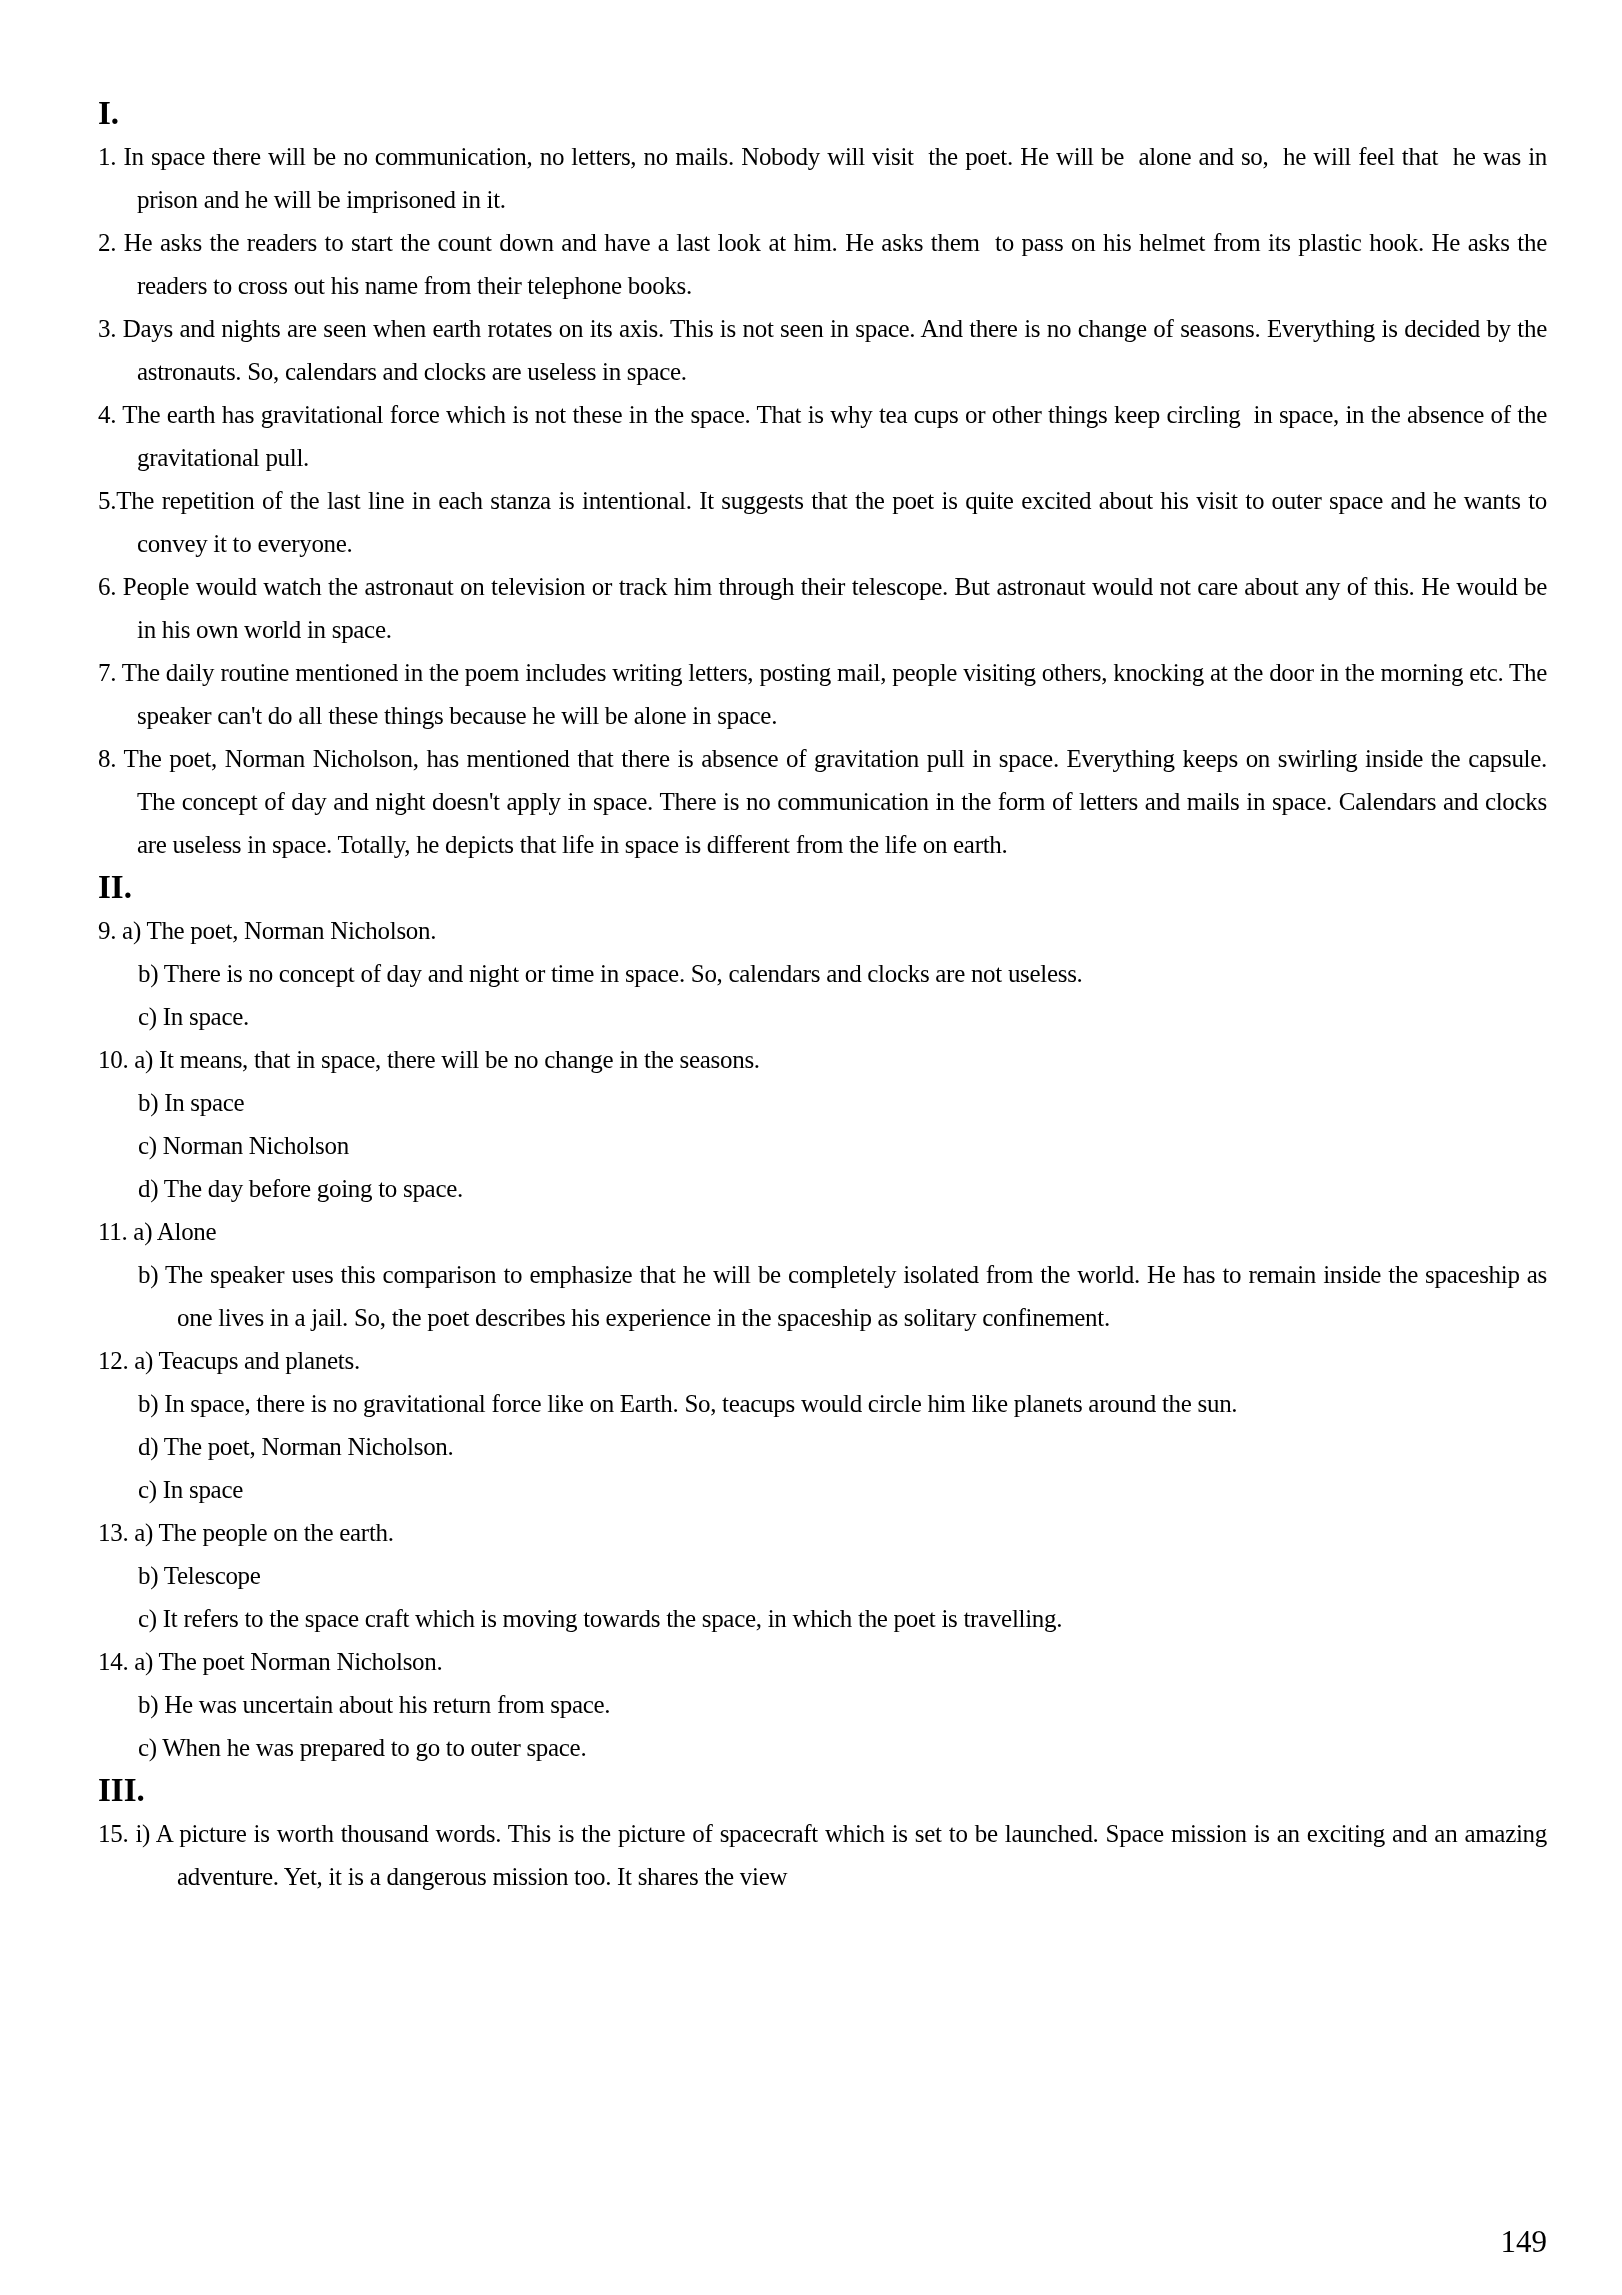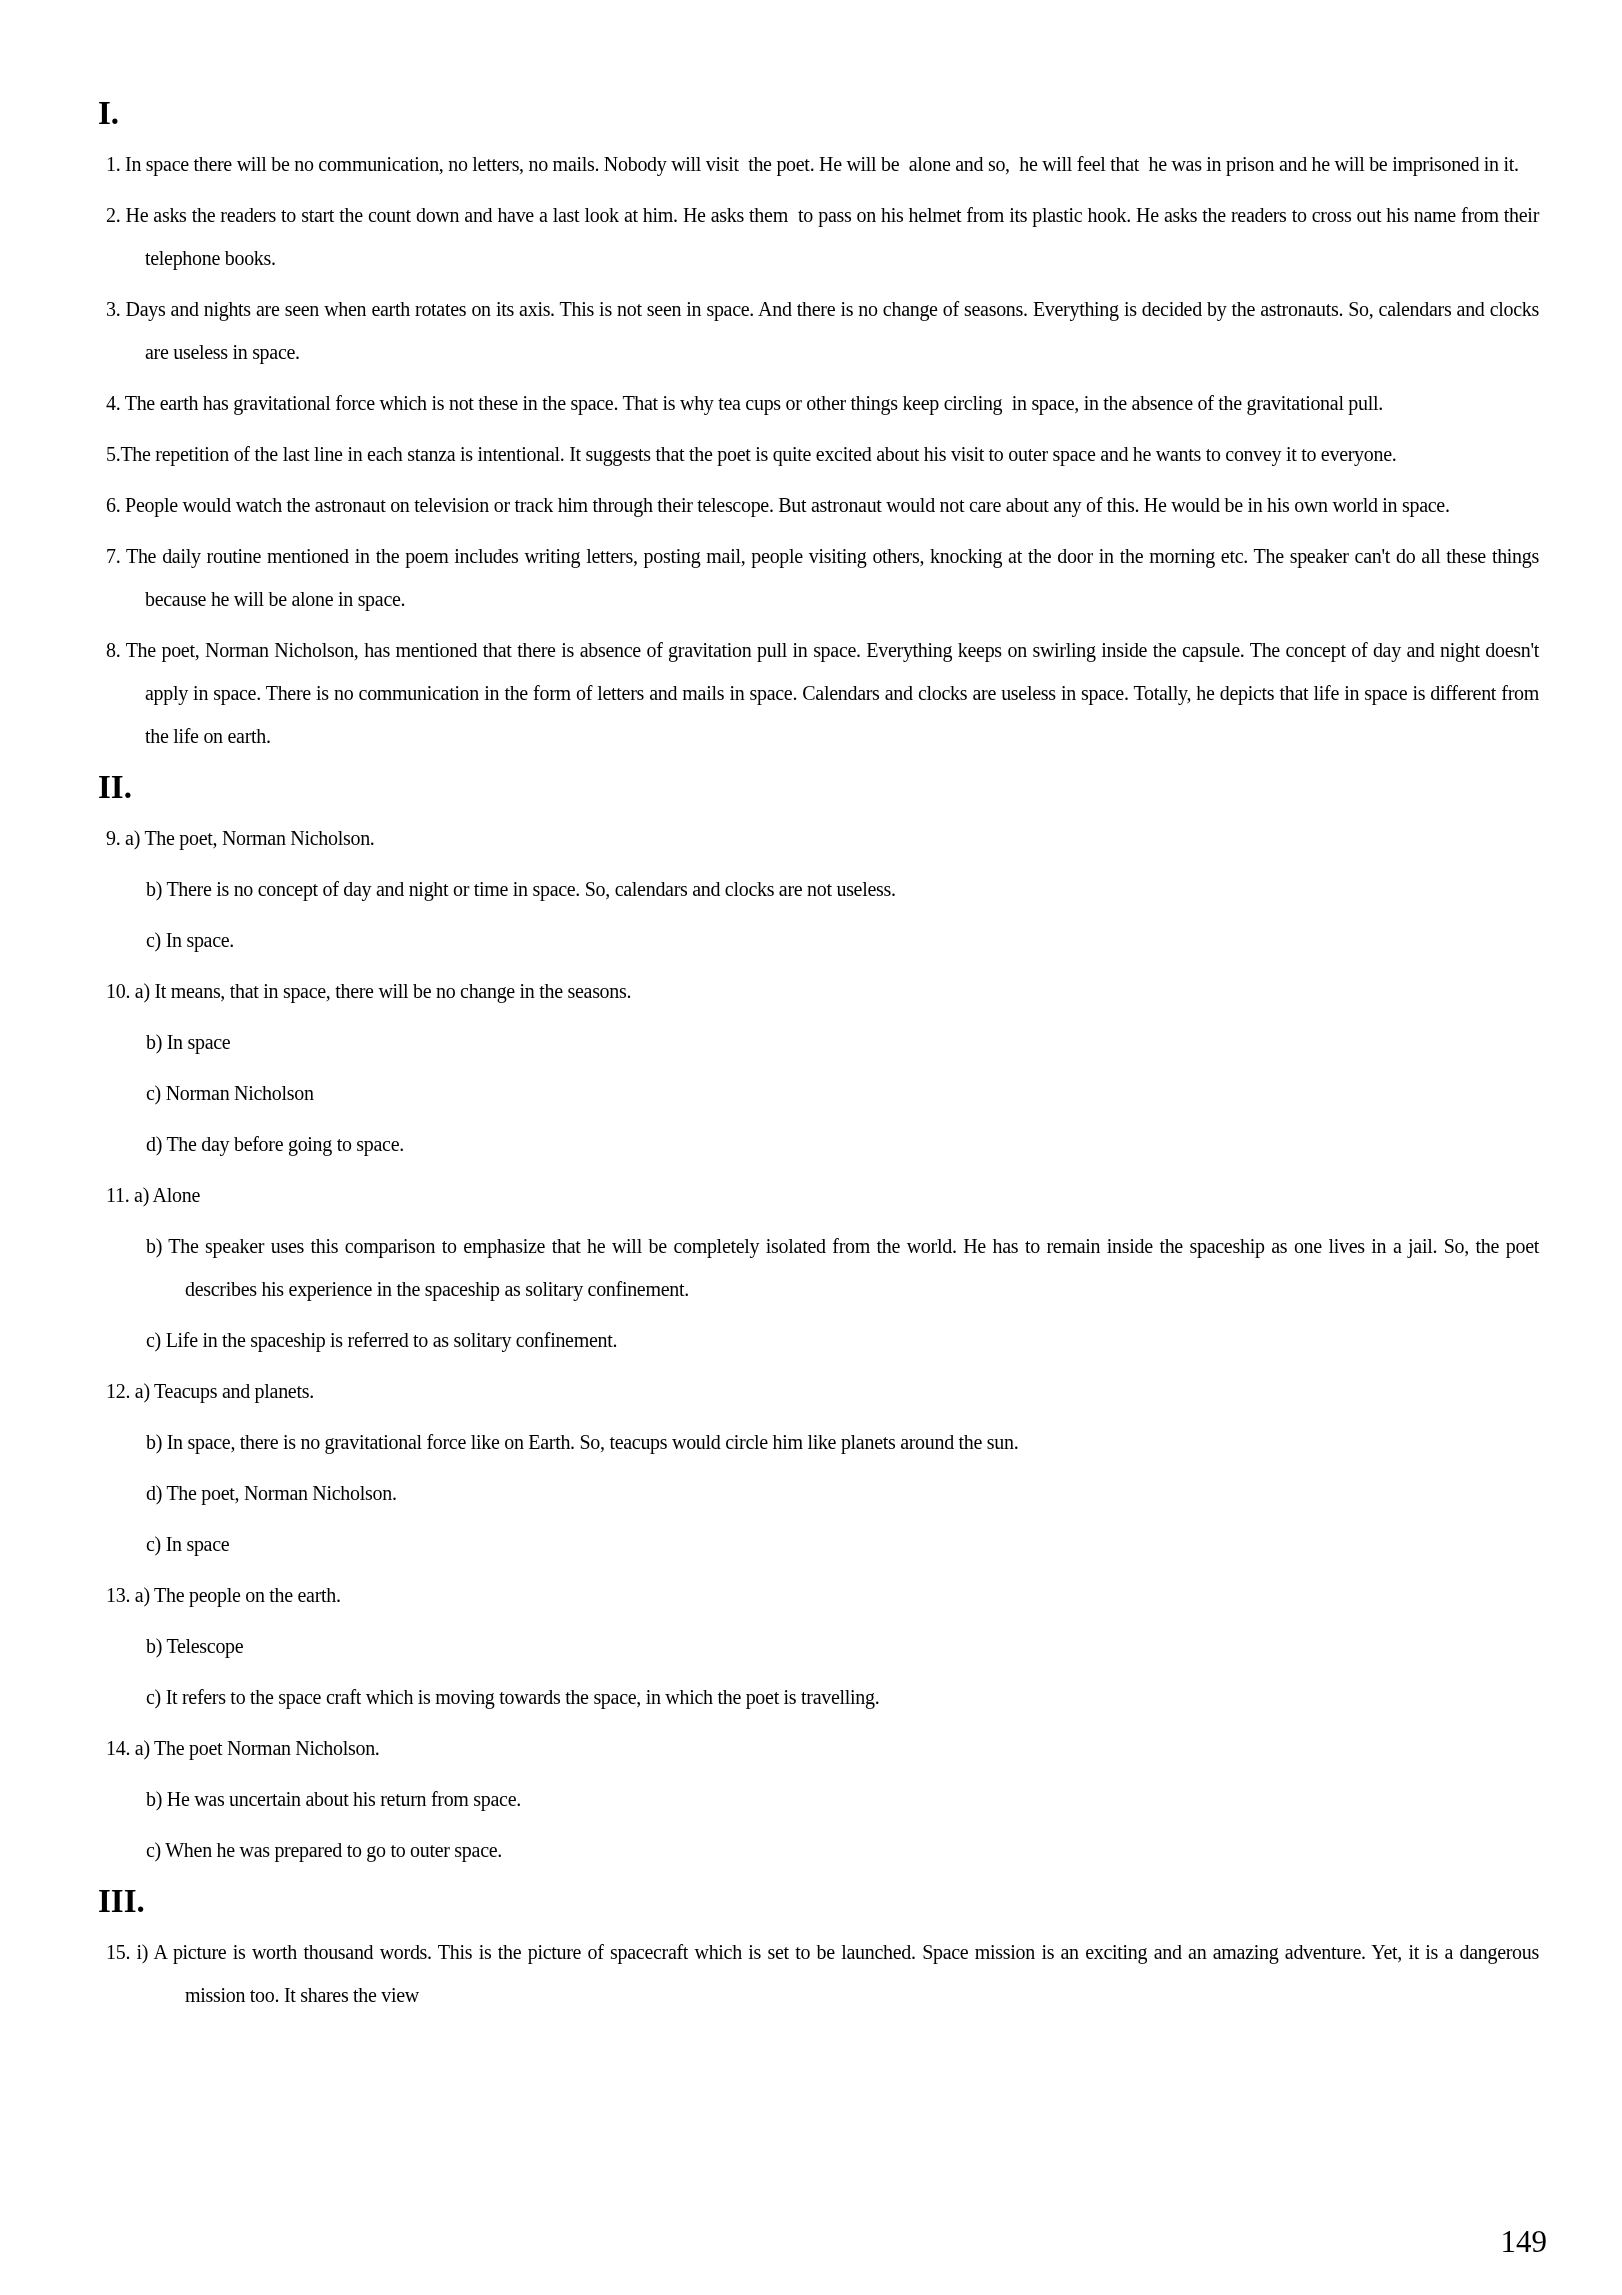--- a/index.html
+++ b/index.html
@@ -26,22 +26,22 @@
     padding-left: 92px;
     white-space: pre;
     letter-spacing: -0.3px;
   }
   .section-heading {
     font-weight: bold;
     font-size: 33px;
     line-height: 43px;
   }
   .para {
-    margin: 8px;
-    font-size: 20px;
+    margin: 0;
+    font-size: 25px;
     line-height: 43px;
     text-align: justify;
     white-space: pre-wrap;
     letter-spacing: -0.3px;
   }
   .para .num { white-space: pre; }
   .para.l1    { padding-left: 39px;  text-indent: -39px; }
   .para.sub   { padding-left: 79px; text-indent: -39px; }
   .para.combo { padding-left: 79px; text-indent: -79px; }
   .pagenum {
@@ -70,21 +70,20 @@
       <div class="section-heading">II.</div>
       <p class="para combo"><span class="num">9. a)</span> The poet, Norman Nicholson.</p>
       <p class="para sub"><span class="num">b)</span> There is no concept of day and night or time in space. So, calendars and clocks are not useless.</p>
       <p class="para sub"><span class="num">c)</span> In space.</p>
       <p class="para combo"><span class="num">10. a)</span> It means, that in space, there will be no change in the seasons.</p>
       <p class="para sub"><span class="num">b)</span> In space</p>
       <p class="para sub"><span class="num">c)</span> Norman Nicholson</p>
       <p class="para sub"><span class="num">d)</span> The day before going to space.</p>
       <p class="para combo"><span class="num">11. a)</span> Alone</p>
       <p class="para sub"><span class="num">b)</span> The speaker uses this comparison to emphasize that he will be completely isolated from the world. He has to remain inside the spaceship as one lives in a jail. So, the poet describes his experience in the spaceship as solitary confinement.</p>
-      <p class="para sub"><span class="num">c)</span> Life in the spaceship is referred to as solitary confinement.</p>
       <p class="para combo"><span class="num">12. a)</span> Teacups and planets.</p>
       <p class="para sub"><span class="num">b)</span> In space, there is no gravitational force like on Earth. So, teacups would circle him like planets around the sun.</p>
       <p class="para sub"><span class="num">d)</span> The poet, Norman Nicholson.</p>
       <p class="para sub"><span class="num">c)</span> In space</p>
       <p class="para combo"><span class="num">13. a)</span> The people on the earth.</p>
       <p class="para sub"><span class="num">b)</span> Telescope</p>
       <p class="para sub"><span class="num">c)</span> It refers to the space craft which is moving towards the space, in which the poet is travelling.</p>
       <p class="para combo"><span class="num">14. a)</span> The poet Norman Nicholson.</p>
       <p class="para sub"><span class="num">b)</span> He was uncertain about his return from space.</p>
       <p class="para sub"><span class="num">c)</span> When he was prepared to go to outer space.</p>

